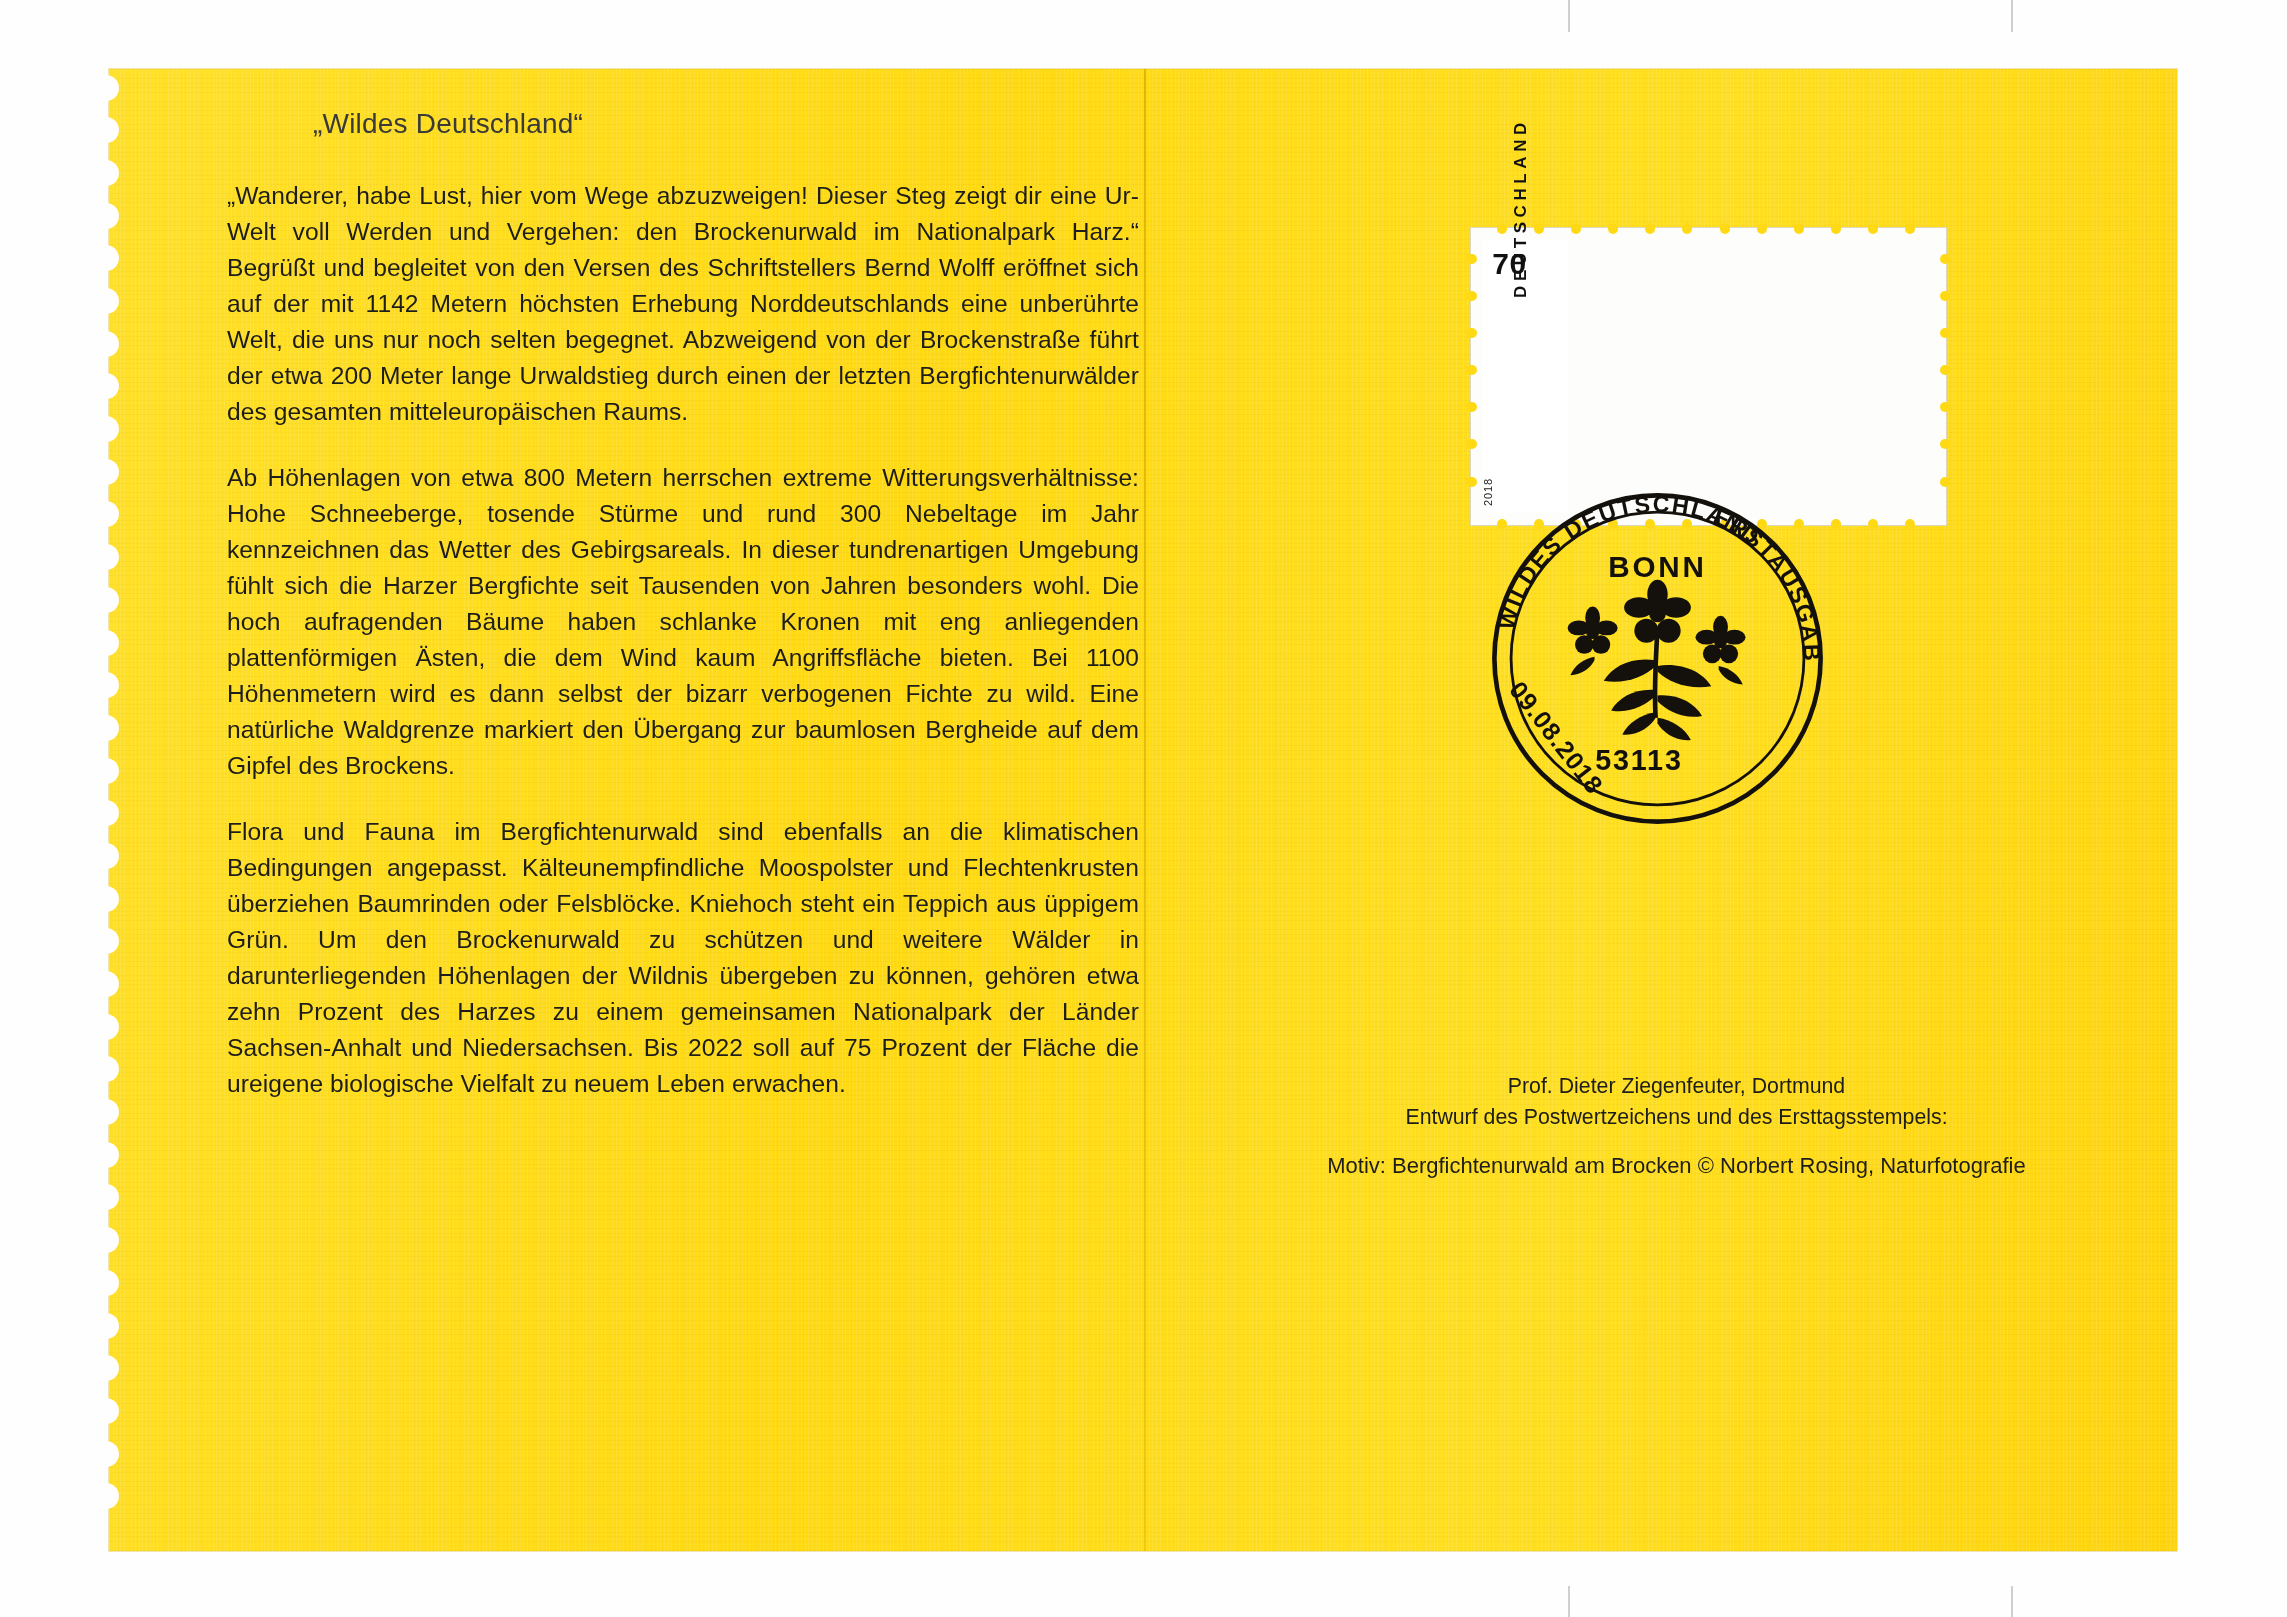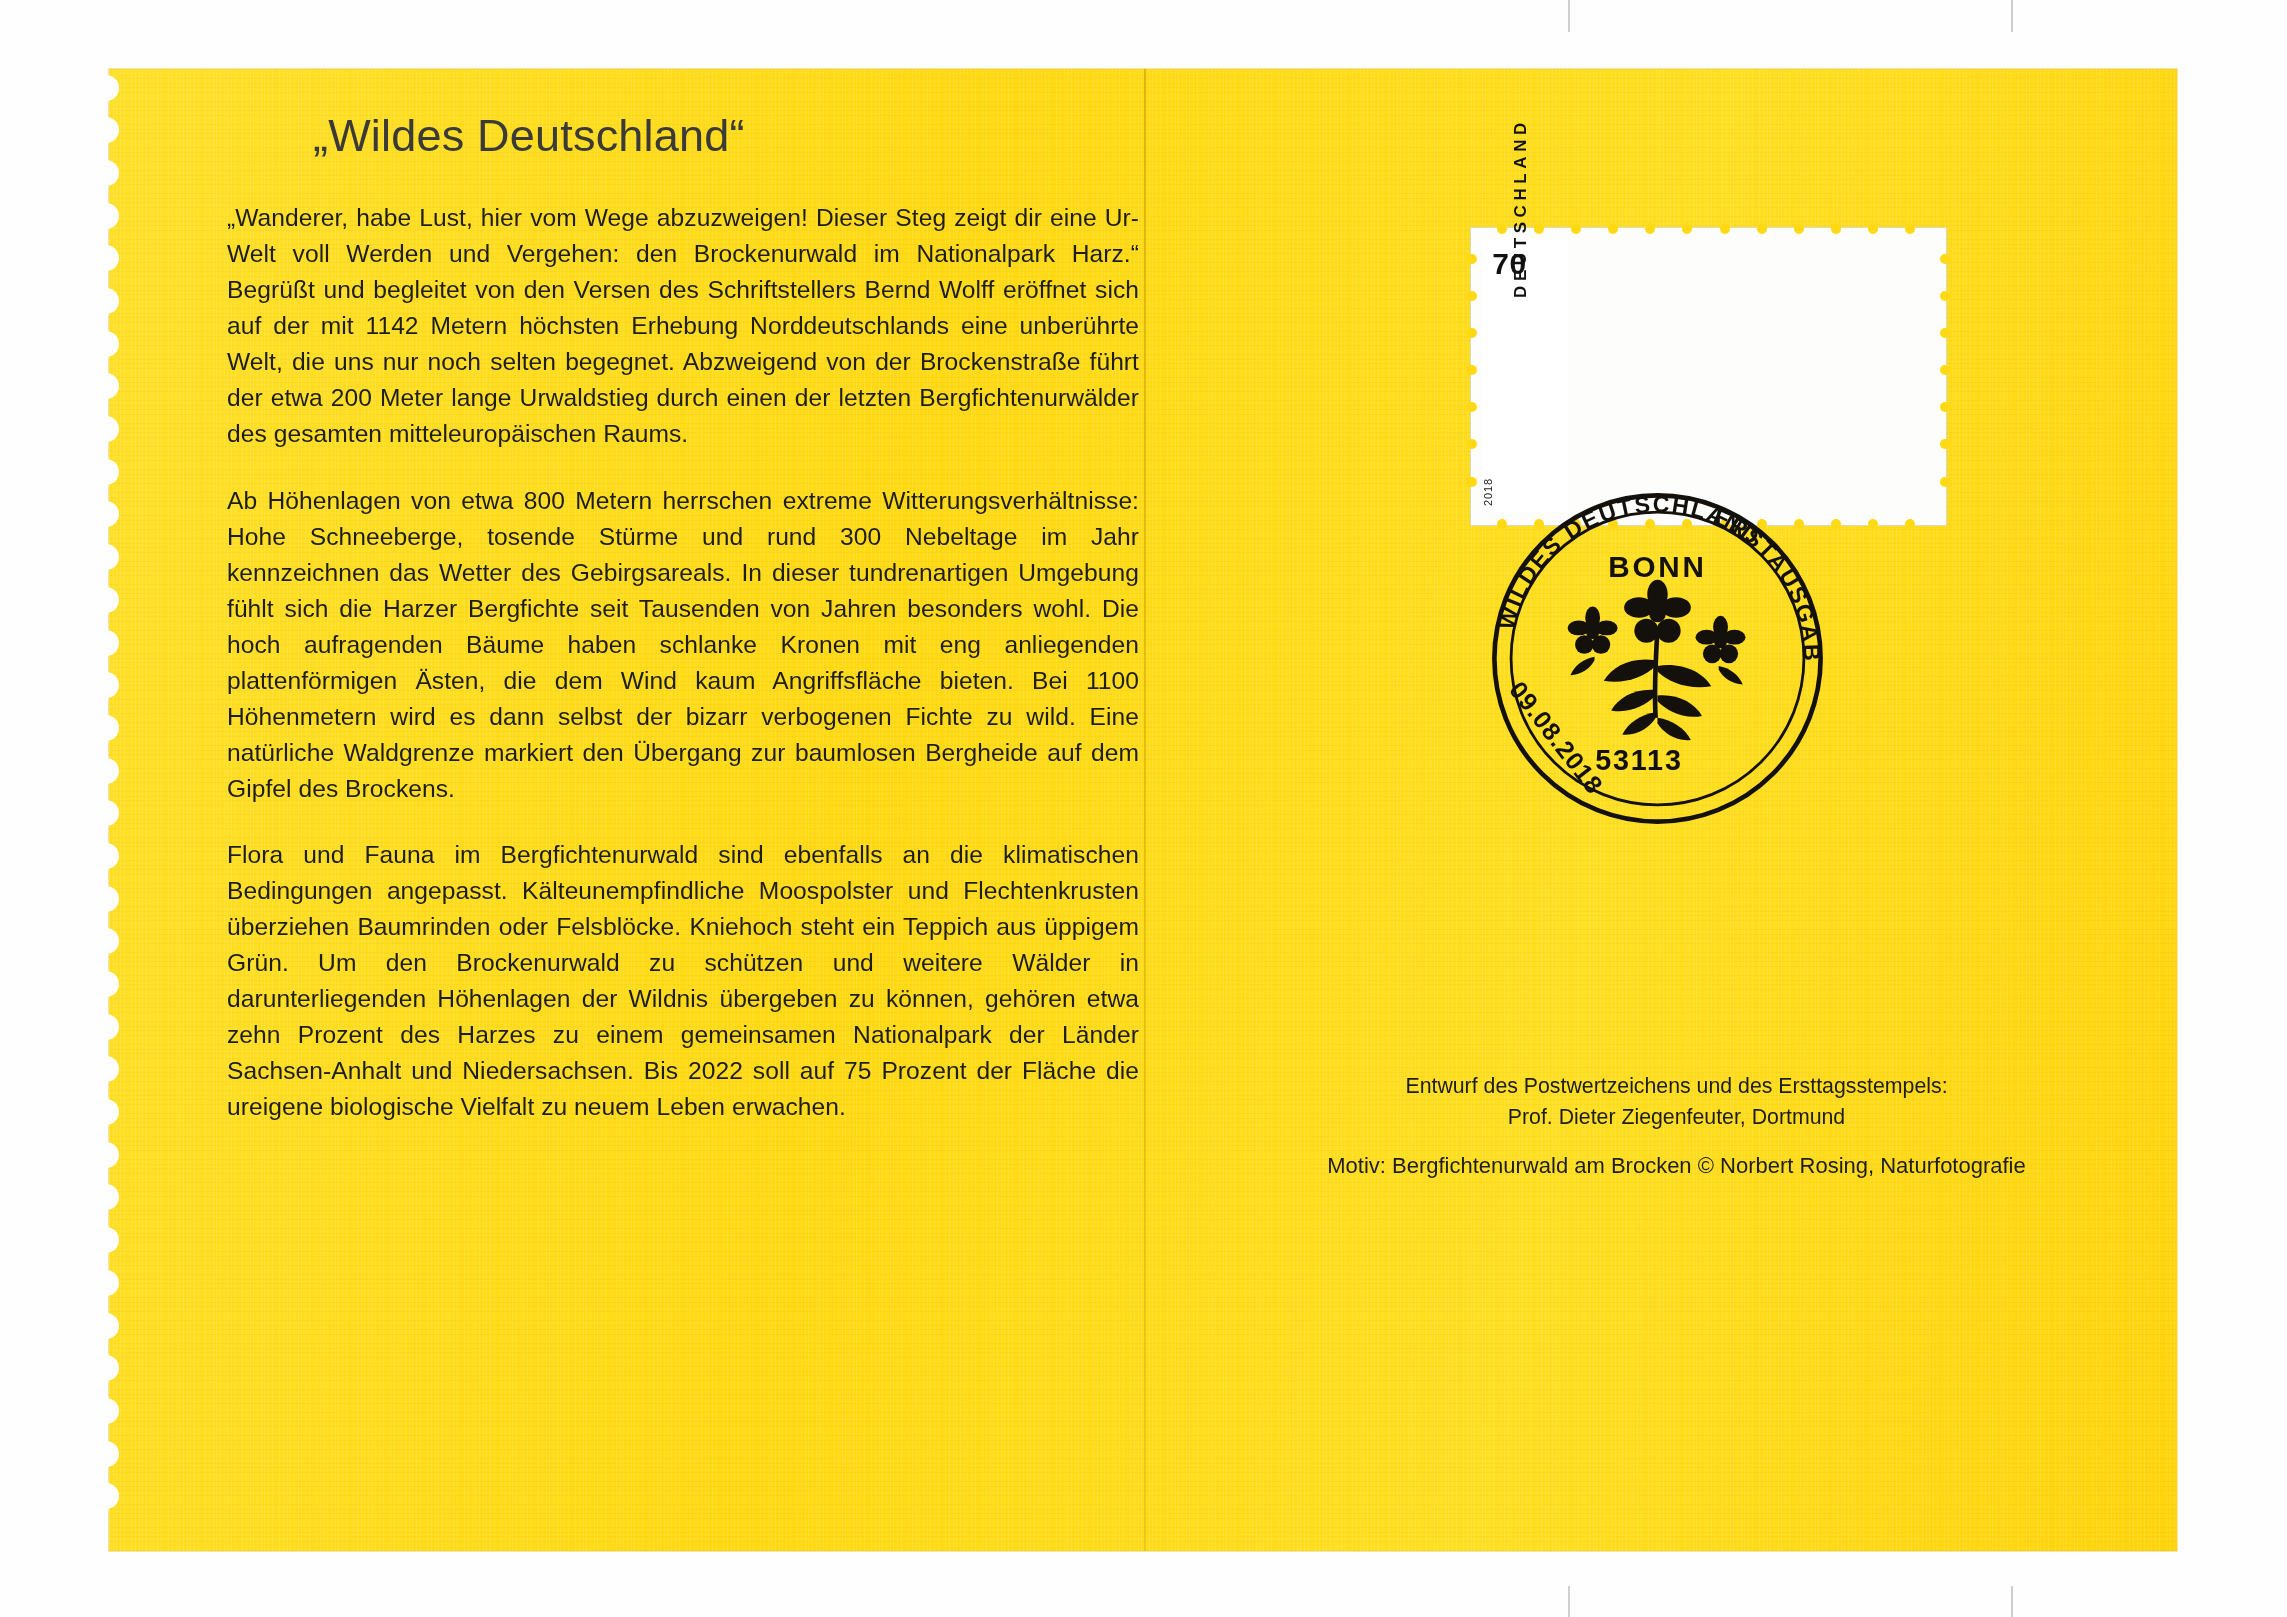--- a/index.html
+++ b/index.html
@@ -86,21 +86,21 @@
   
   .left-col {
     position: absolute;
     left: 102px;
     top: 37px;
     width: 928px;
     height: 1410px;
   }
   .title {
     color: #3a3a38;
-    font-size: 45px;
+    font-size: 28px;
     line-height: 1.32;
     font-weight: 400;
     margin-left: 102px;
     margin-bottom: 35px;
     letter-spacing: 0.2px;
   }
   .title .line2 { display: block; }
 
   .body-text p {
     color: #1d1d1b;
@@ -429,21 +429,21 @@
               <path d="M196 256 C180 258 166 268 160 280 C176 282 190 272 196 262 Z"></path>
               <path d="M198 262 C214 264 228 274 234 286 C218 288 204 278 198 268 Z"></path>
               <path d="M130 196 C118 198 108 206 104 216 C116 216 126 208 130 200 Z"></path>
               <path d="M264 206 C276 208 286 216 290 226 C278 226 268 218 264 210 Z"></path>
             </g>
           </svg>
         </div>
       </div>
 
       <div class="credits">
+        <div class="c1">Prof. Dieter Ziegenfeuter, Dortmund</div>
         <div class="c1">Entwurf des Postwertzeichens und des Ersttagsstempels:</div>
-        <div class="c1">Prof. Dieter Ziegenfeuter, Dortmund</div>
         <div class="c2">Motiv: Bergfichtenurwald am Brocken © Norbert Rosing, Naturfotografie</div>
       </div>
 
     </div>
   </div>
 </div>
 
 
 </body></html>

